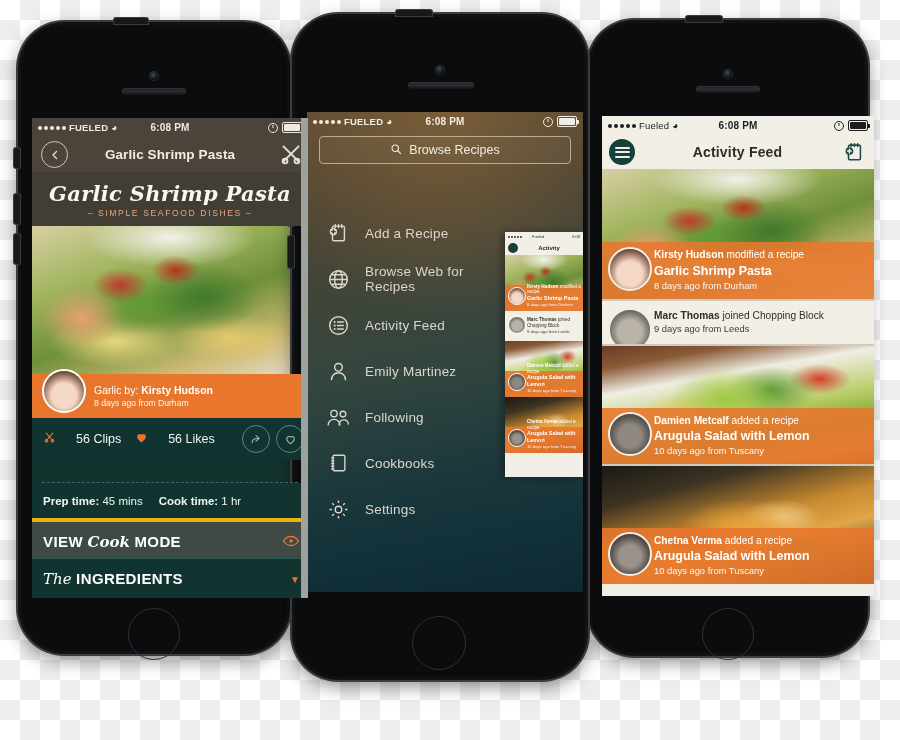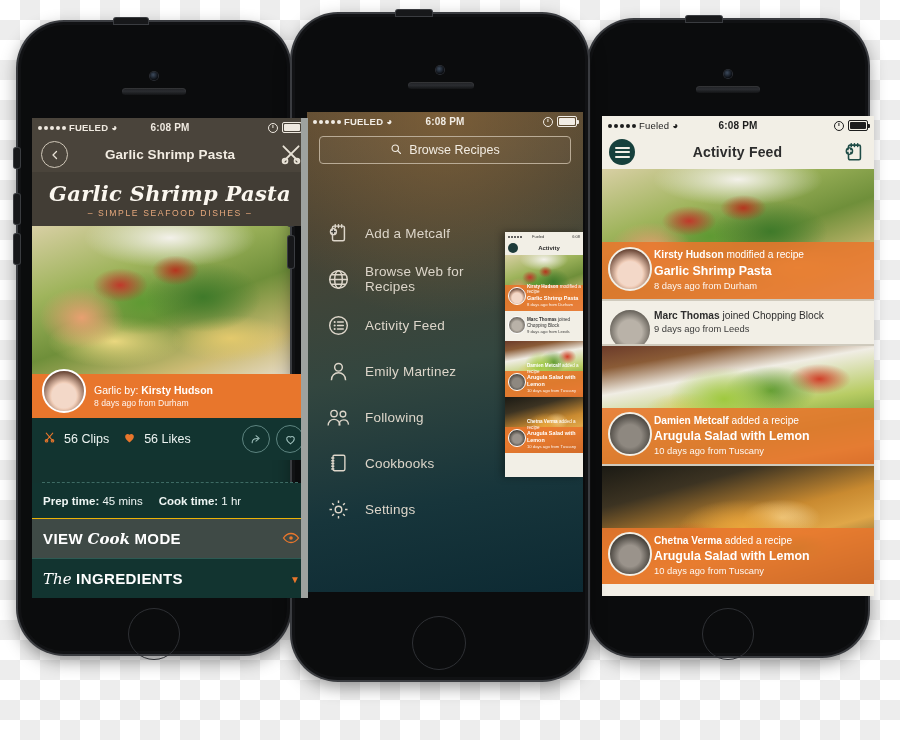--- a/index.html
+++ b/index.html
@@ -66,38 +66,38 @@
   .lp-addedbar{position:absolute;top:256px;left:0;right:0;height:44px;background:#e8762c;
                display:flex;align-items:center;z-index:4;}
   .avatar{border-radius:50%;background:#cfc4b8;border:2px solid #fff;overflow:hidden;flex:none;position:relative;}
   .lp-addedbar .avatar{width:40px;height:40px;margin-left:10px;margin-top:-10px;}
   .lp-addedtxt{margin-left:8px;color:#fff;line-height:1.25;}
   .lp-addedtxt .a1{font-size:10.5px;}
   .lp-addedtxt .a1 b{font-weight:bold;}
   .lp-addedtxt .a2{font-size:8.6px;opacity:.92;margin-top:1px;}
   .lp-stats{position:absolute;top:300px;left:0;right:0;height:42px;background:#123430;
             display:flex;align-items:center;color:#ecf3f1;z-index:4;}
-  .lp-stat{display:flex;align-items:center;gap:8px;font-size:12.5px;}
+  .lp-stat{display:flex;align-items:center;gap:20px;font-size:12.5px;}
   .lp-stats .s1{margin-left:11px;}
   .lp-stats .s2{margin-left:14px;}
   .lp-actions{margin-left:auto;display:flex;gap:6px;padding-right:4px;}
   .circ-btn{width:26px;height:26px;border-radius:50%;border:1.3px solid #5d8480;
             display:flex;align-items:center;justify-content:center;}
   .lp-source{position:absolute;top:342px;left:0;right:0;height:22px;background:#123430;
              display:flex;align-items:center;z-index:4;}
   .lp-source span{font-size:7.6px;margin-left:11px;color:#e2edea;}
   .lp-source span b{color:#fff;}
   .lp-dash{position:absolute;top:364px;left:10px;right:10px;border-top:1px dashed #3d6b64;z-index:4;}
   .lp-times{position:absolute;top:365px;left:0;right:0;height:35px;background:#123430;
             display:flex;align-items:center;color:#eef5f3;font-size:11.5px;z-index:4;}
   .lp-times .t1{margin-left:11px;}
   .lp-times .t2{margin-left:16px;}
   .lp-times b{font-weight:bold;}
   .lp-cook{position:absolute;top:400px;left:0;right:0;height:40px;background:#3f4a46;
-           display:flex;align-items:center;color:#fff;z-index:4;border-top:1px solid #eab308;}
+           display:flex;align-items:center;color:#fff;z-index:4;border-top:4px solid #eab308;}
   .lp-cook .ck{margin-left:11px;font-size:15px;font-weight:bold;letter-spacing:.4px;}
   .lp-cook .ck em{font-family:"DejaVu Serif",serif;font-style:italic;font-weight:bold;letter-spacing:0;}
   .lp-cook .eye{margin-left:auto;margin-right:8px;color:#e8762c;font-size:13px;}
   .lp-ing{position:absolute;top:440px;left:0;right:0;height:40px;background:#123430;
           display:flex;align-items:center;color:#fff;z-index:4;border-top:1px solid #2c5a53;}
   .lp-ing .ig{margin-left:11px;font-size:15px;font-weight:bold;letter-spacing:.4px;}
   .lp-ing .ig em{font-family:"DejaVu Serif",serif;font-style:italic;font-weight:normal;letter-spacing:0;}
   .lp-ing .chev{margin-left:auto;margin-right:8px;color:#e8762c;font-size:10px;}
   .lp-rightedge{position:absolute;top:0;right:0;width:7px;height:100%;background:#9ea29f;z-index:8;}
 
@@ -428,21 +428,21 @@
 
         <div class="mp-item">
           <span class="mp-ic">
             <svg width="22" height="22" viewBox="0 0 24 24" fill="none" stroke="#ddd6ca" stroke-width="1.6" stroke-linecap="round">
                 <rect x="6" y="4.5" width="13" height="16" rx="1.6"></rect>
                 <path d="M9 3v3M12.5 3v3M16 3v3"></path>
                 <circle cx="7" cy="10.5" r="4" fill="#ddd6ca" stroke="none"></circle>
                 <path d="M7 8.6v3.8M5.1 10.5h3.8" stroke="#3b3a33" stroke-width="1.5"></path>
               </svg>
           </span>
-          <span class="mp-lb">Add a Metcalf</span>
+          <span class="mp-lb">Add a Recipe</span>
         </div>
 
         <div class="mp-item">
           <span class="mp-ic">
             <svg width="23" height="23" viewBox="0 0 24 24" fill="none" stroke="#ddd6ca" stroke-width="1.5">
                 <circle cx="12" cy="12" r="9.2"></circle>
                 <ellipse cx="12" cy="12" rx="4" ry="9.2"></ellipse>
                 <path d="M2.8 12h18.4M4.4 7h15.2M4.4 17h15.2"></path>
               </svg>
           </span>

